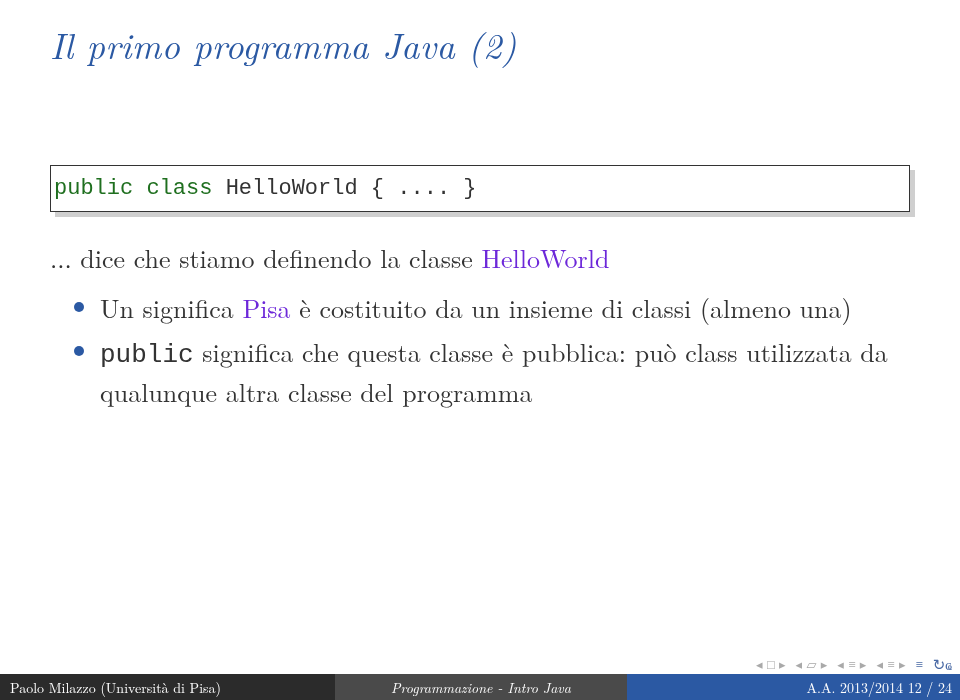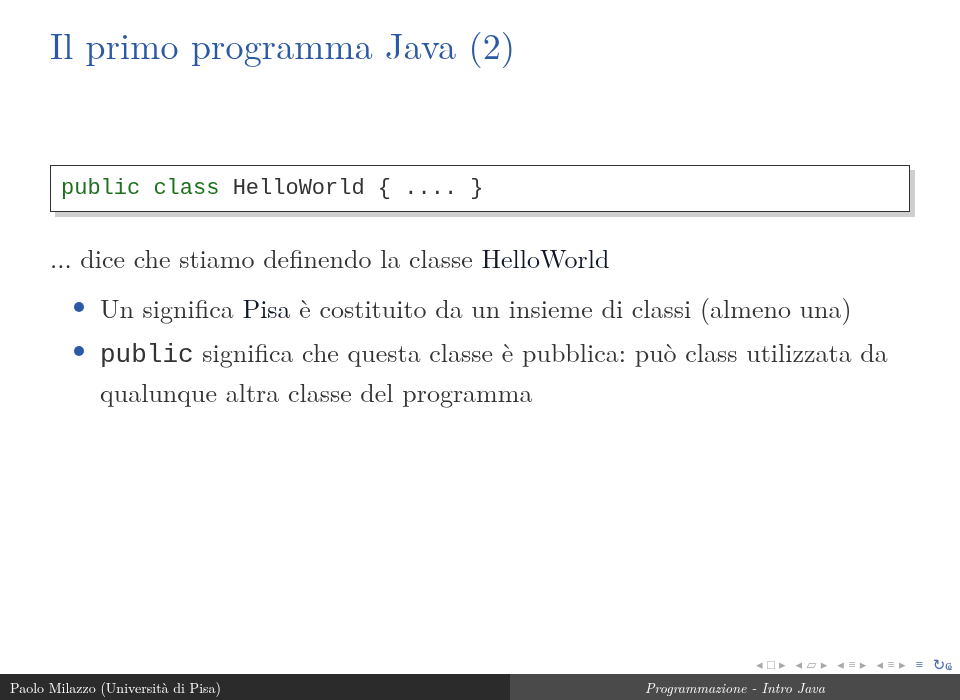--- a/index.html
+++ b/index.html
@@ -17,40 +17,41 @@
     position: relative;
     width: 960px;
     height: 700px;
     padding: 0 50px;
   }
   .title {
     font-size: 36px;
     color: #2b59a3;
     padding-top: 18px;
     letter-spacing: 0.2px;
+    font-style: italic;
   }
   .codebox-wrap {
     margin-top: 96px;
     position: relative;
   }
   .codebox-shadow {
     position: absolute;
     top: 5px;
     left: 5px;
     right: -5px;
     height: 100%;
     background: #cfcfcf;
   }
   .codebox {
     position: relative;
     border: 1px solid #333;
     background: #fff;
     font-family: "Courier New", monospace;
     font-size: 22px;
-    padding: 10px 10px;
+    padding: 10px 3px;
     white-space: pre;
   }
   .kw { color: #1f6f1f; }
   .content {
     margin-top: 28px;
     font-size: 26px;
   }
   .line {
     display: flex;
     align-items: flex-start;
@@ -59,21 +60,21 @@
   .bullet-dot {
     width: 10px;
     height: 10px;
     border-radius: 50%;
     background: #2b59a3;
     margin-top: 12px;
     margin-right: 16px;
     flex-shrink: 0;
   }
   .bullets { margin-top: 14px; margin-left: 24px; }
-  .brand { color: #0f172a; }
+  .brand { color: #6d28d9; }
   .tt { font-family: "Courier New", monospace; }
   .footer {
     position: absolute;
     bottom: 0;
     left: 0;
     right: 0;
     height: 26px;
     font-size: 14px;
     line-height: 26px;
     display: flex;
@@ -161,15 +162,16 @@
     <span class="nav-glyph">◂ ▱ ▸</span>
     <span class="nav-glyph">◂ ≡ ▸</span>
     <span class="nav-glyph">◂ ≡ ▸</span>
     <span class="highlight">≡</span>
     <span class="loop">↻ҩ</span>
   </div>
 
   <div class="footer">
     <div class="foot-left">Paolo Milazzo (Università di Pisa)</div>
     <div class="foot-mid">Programmazione - Intro Java</div>
+    <div class="foot-right">A.A. 2013/2014      12 / 24</div>
   </div>
 
 </div>
 
 </body></html>

